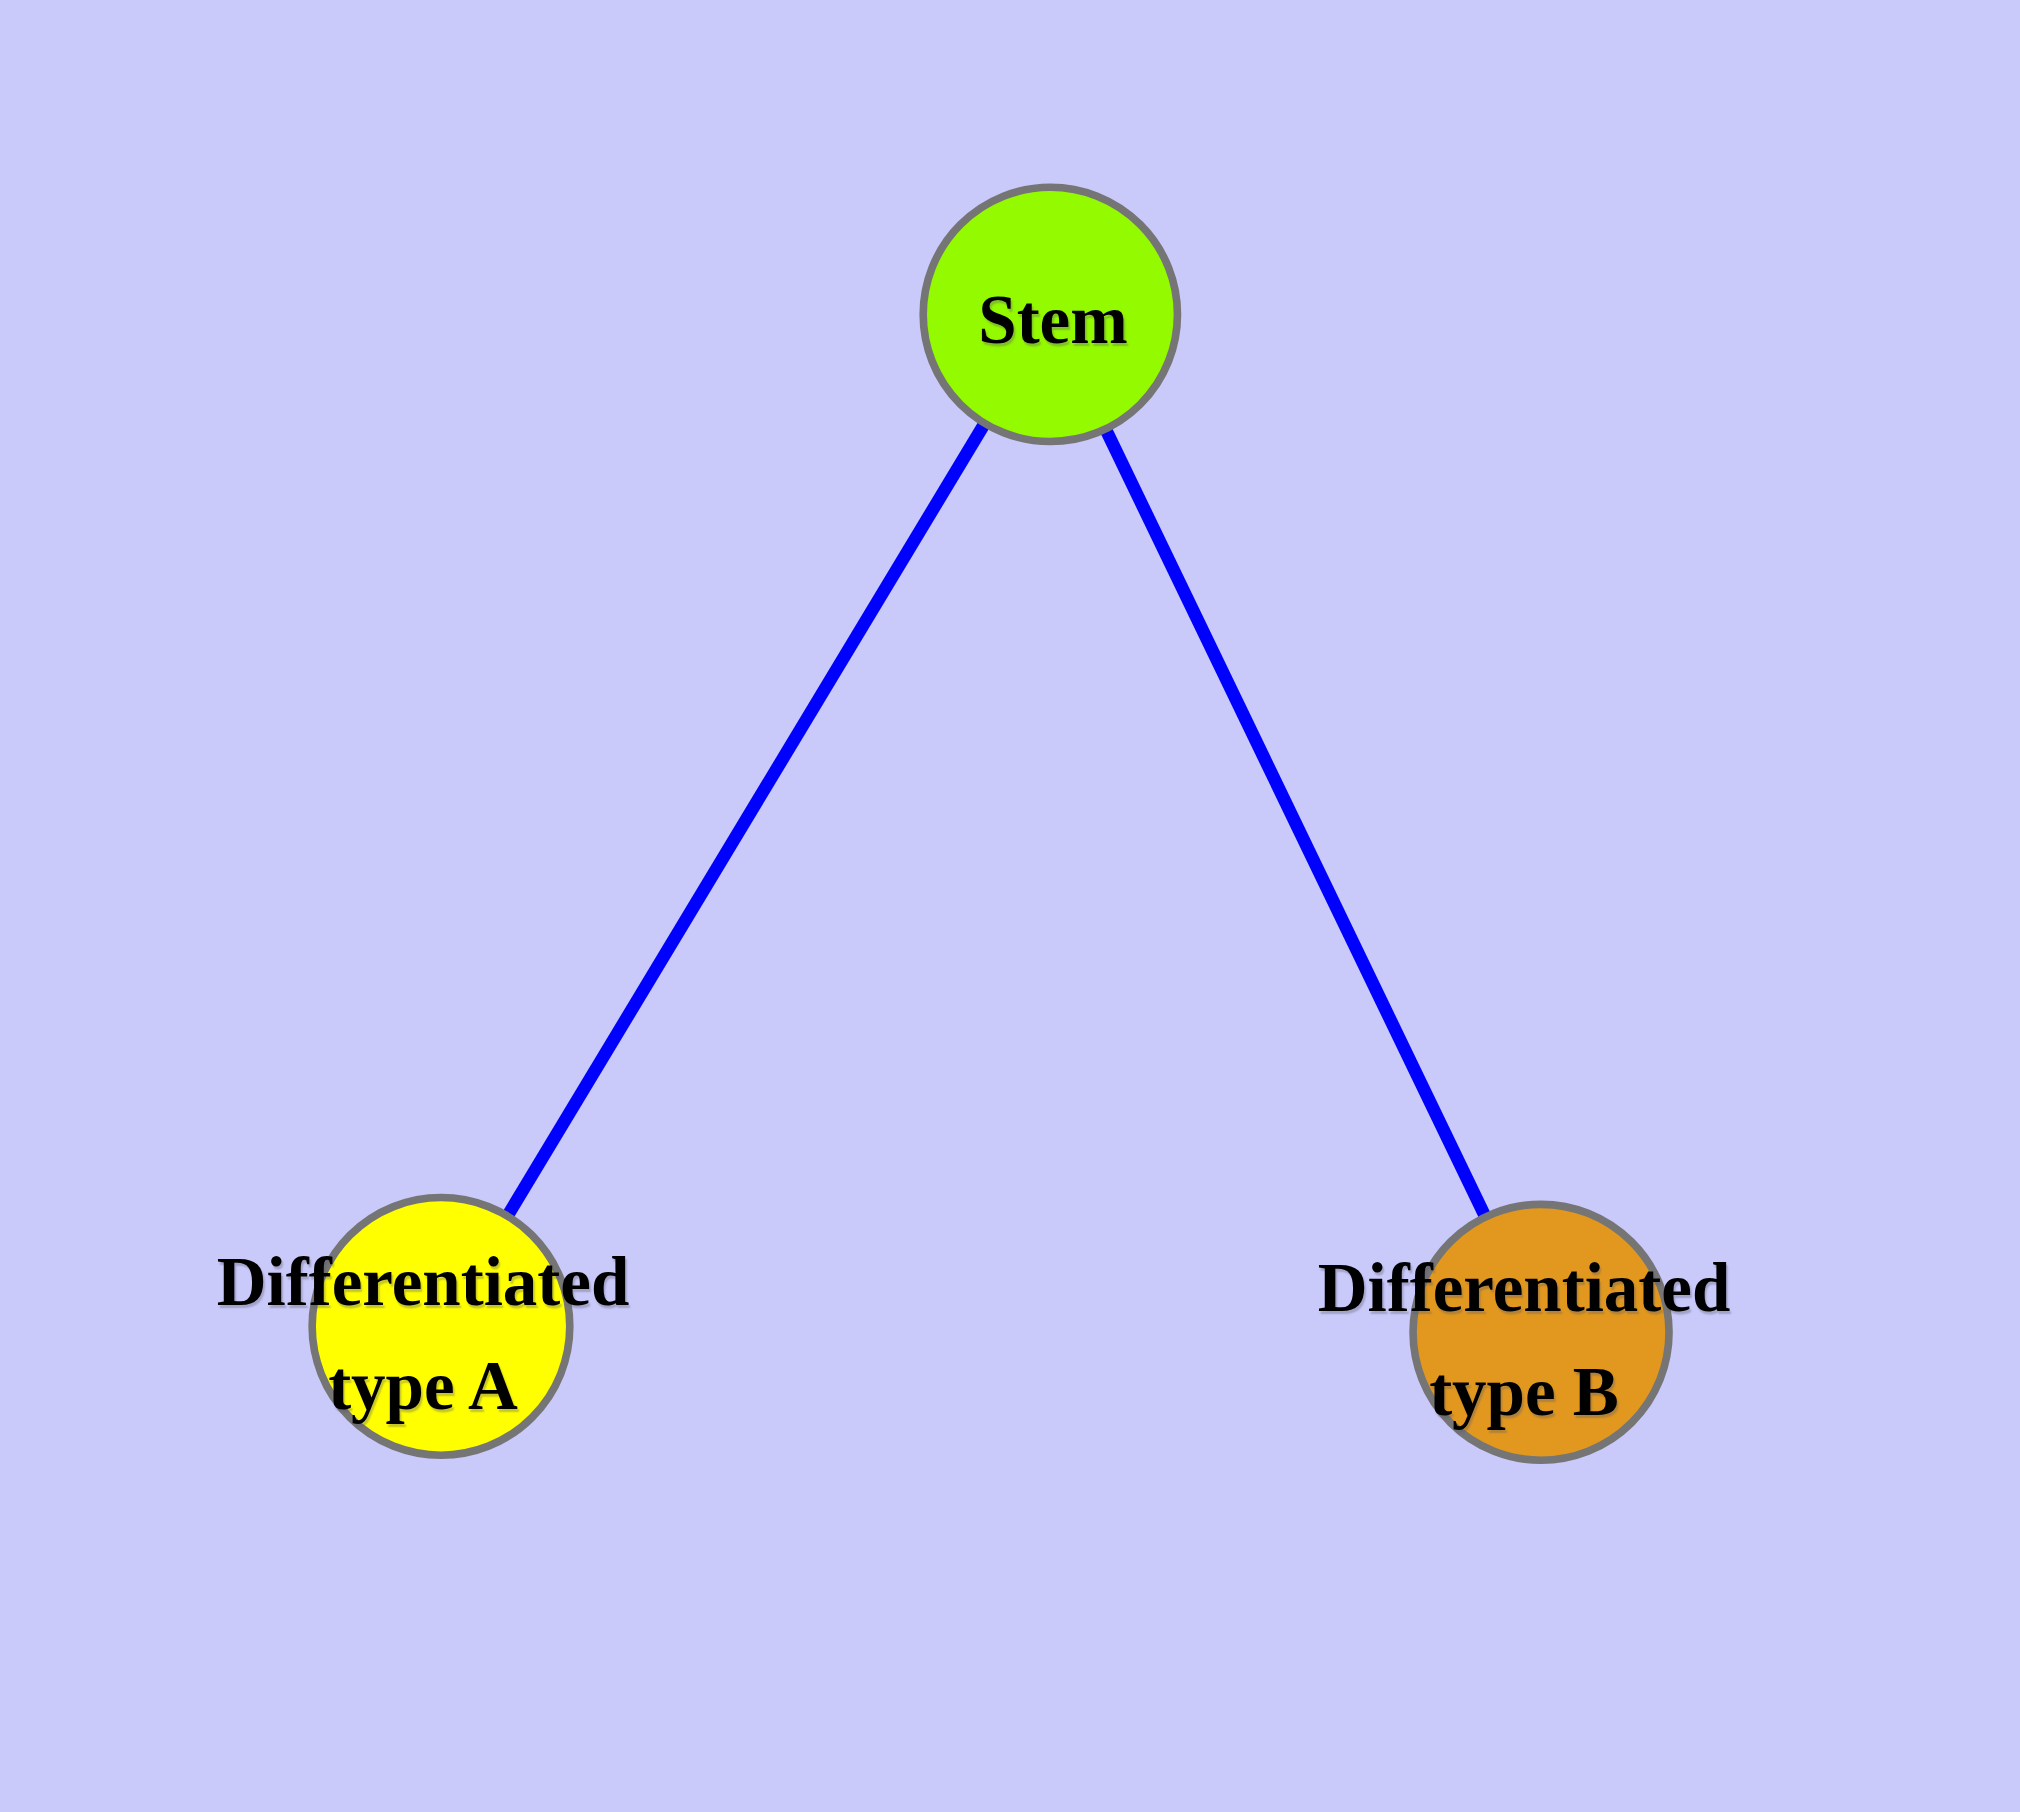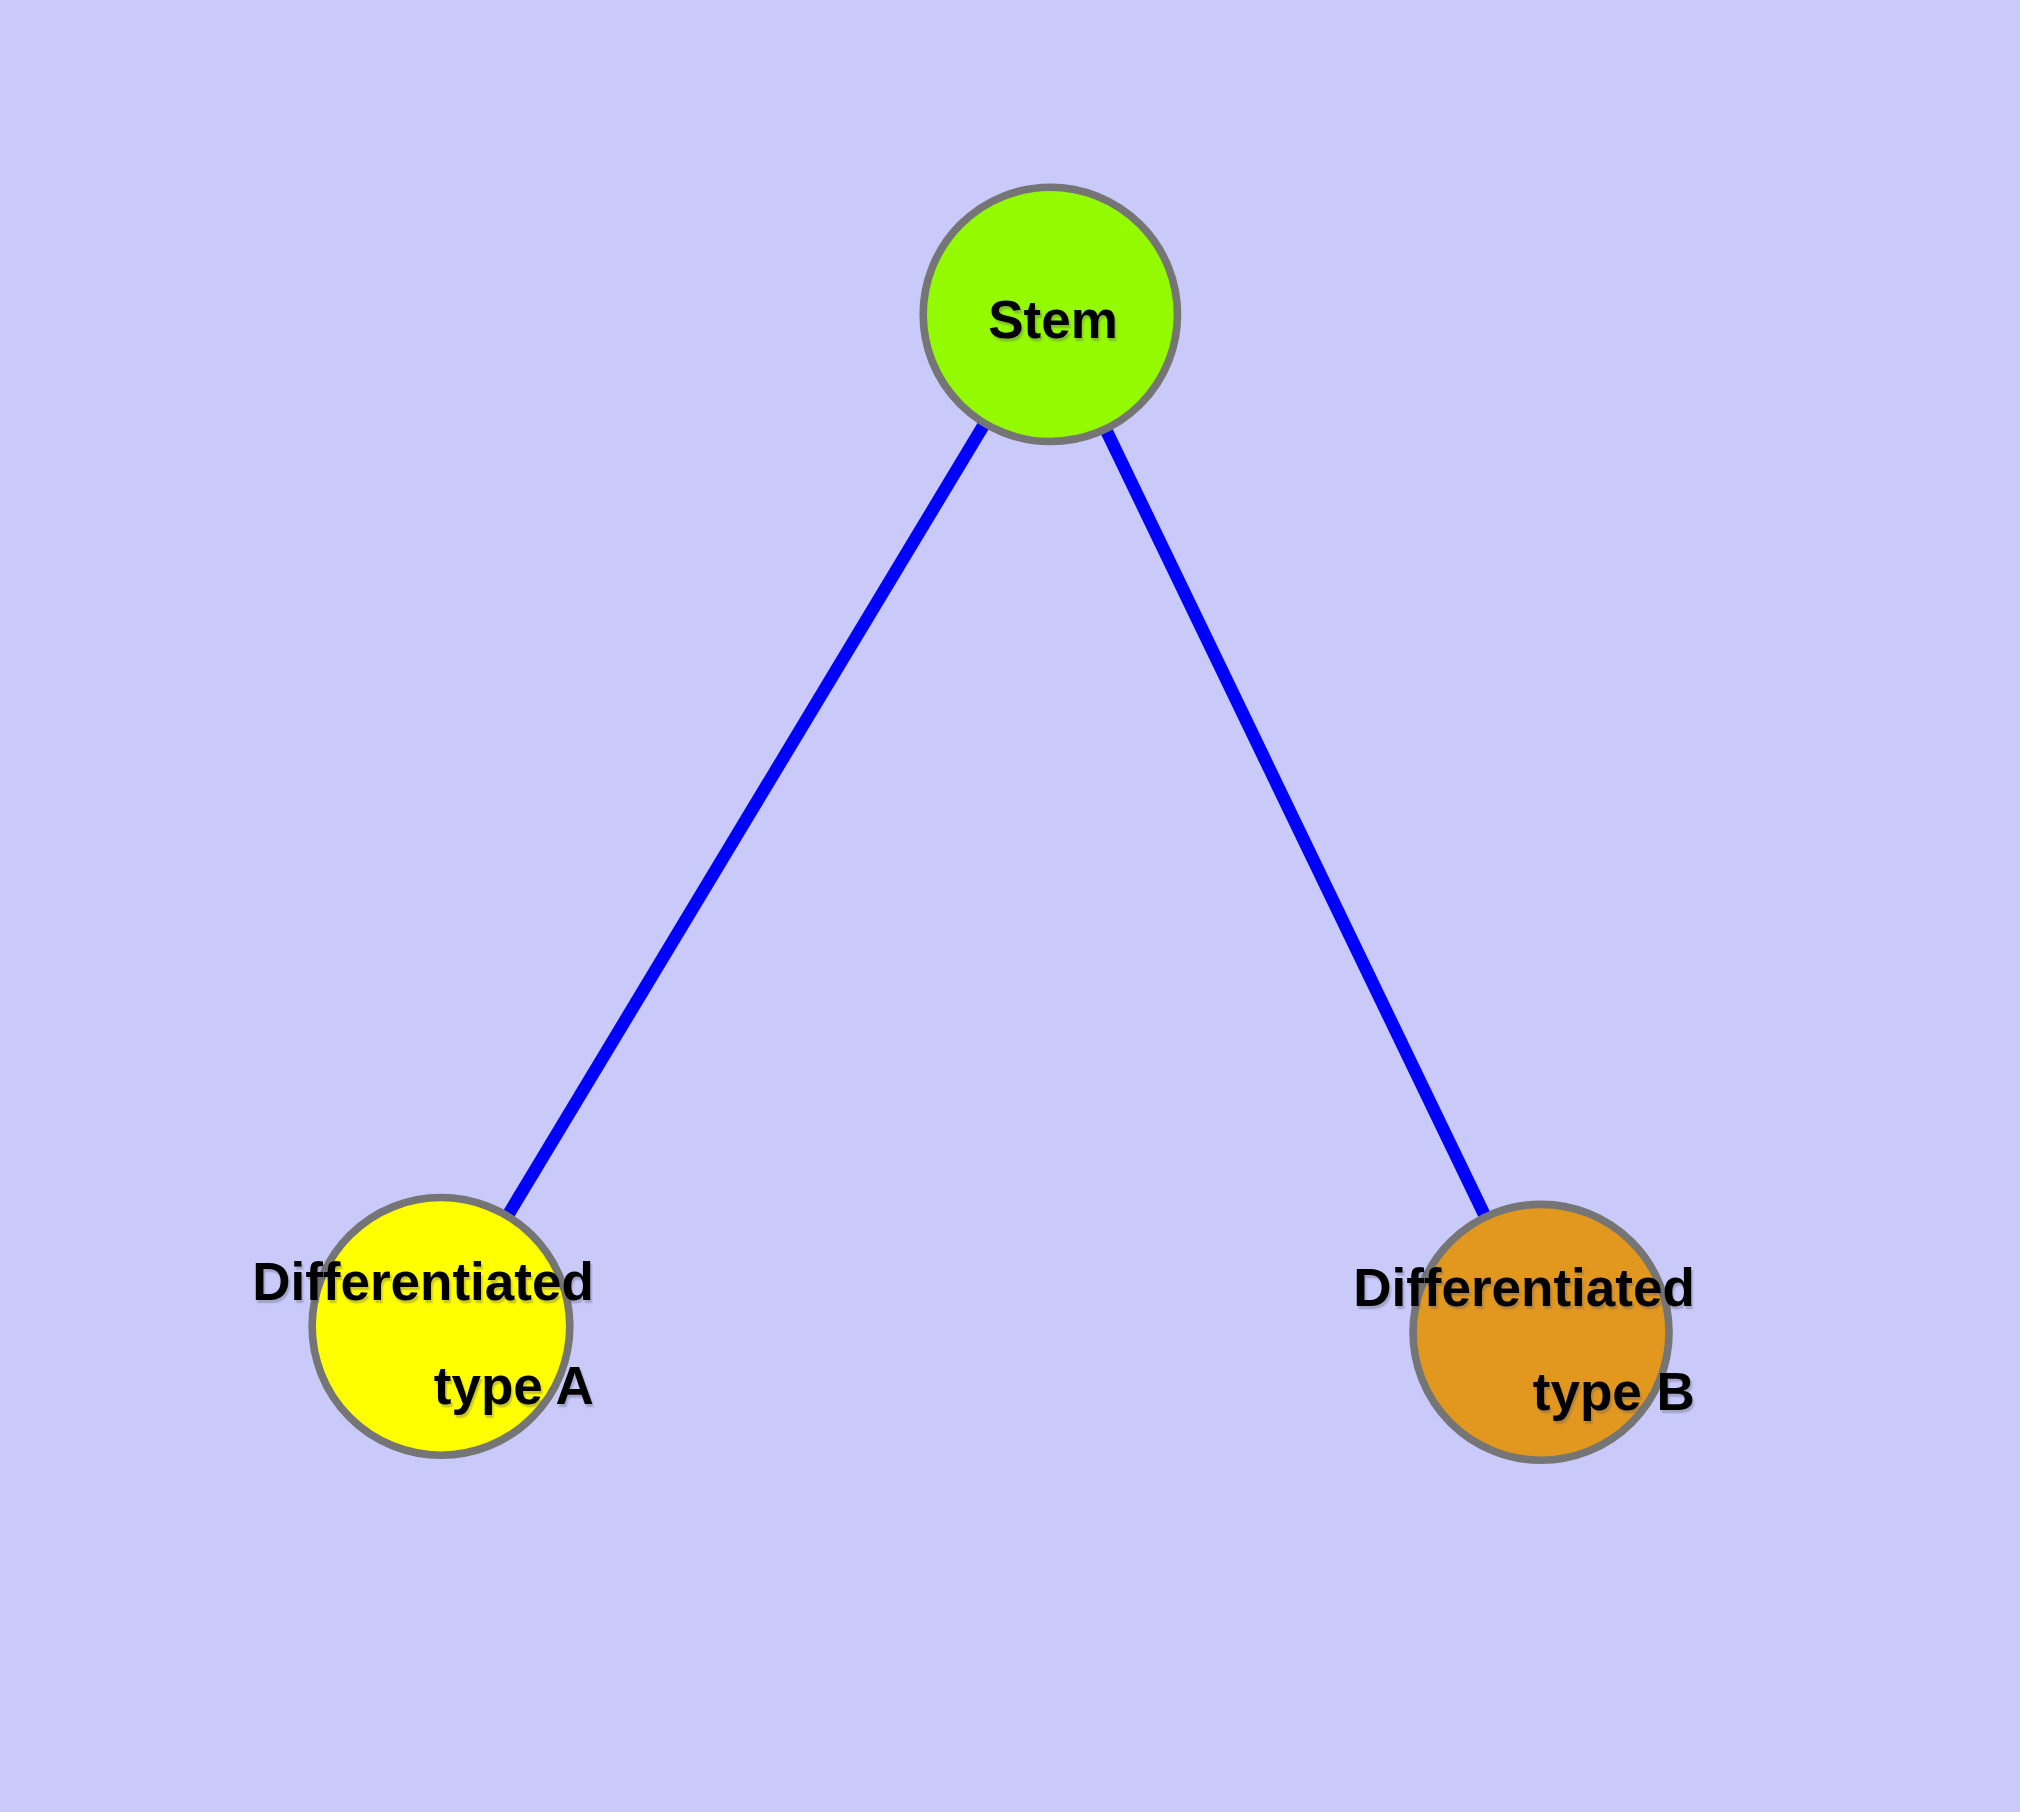--- a/index.html
+++ b/index.html
@@ -28,26 +28,26 @@
   .edge {
     stroke-width: 15;
     fill: none;
   }
   .node {
     stroke-width: 9;
   }
   .label {
     position: absolute;
     transform: translate(-50%, -50%);
-    font-family: Liberation Sans, sans-serif;
+    font-family: Liberation Serif, serif;
     font-weight: bold;
-    font-size: 53px;
+    font-size: 69px;
     line-height: 104px;
     color: #000000;
-    text-align: right;
+    text-align: center;
     white-space: pre-line;
     text-shadow: 1.7px 2.5px 1.7px rgba(90, 90, 110, 0.35);
     pointer-events: none;
   }
 </style>
 </head>
 <body>
 
 <div class="canvas">
 

